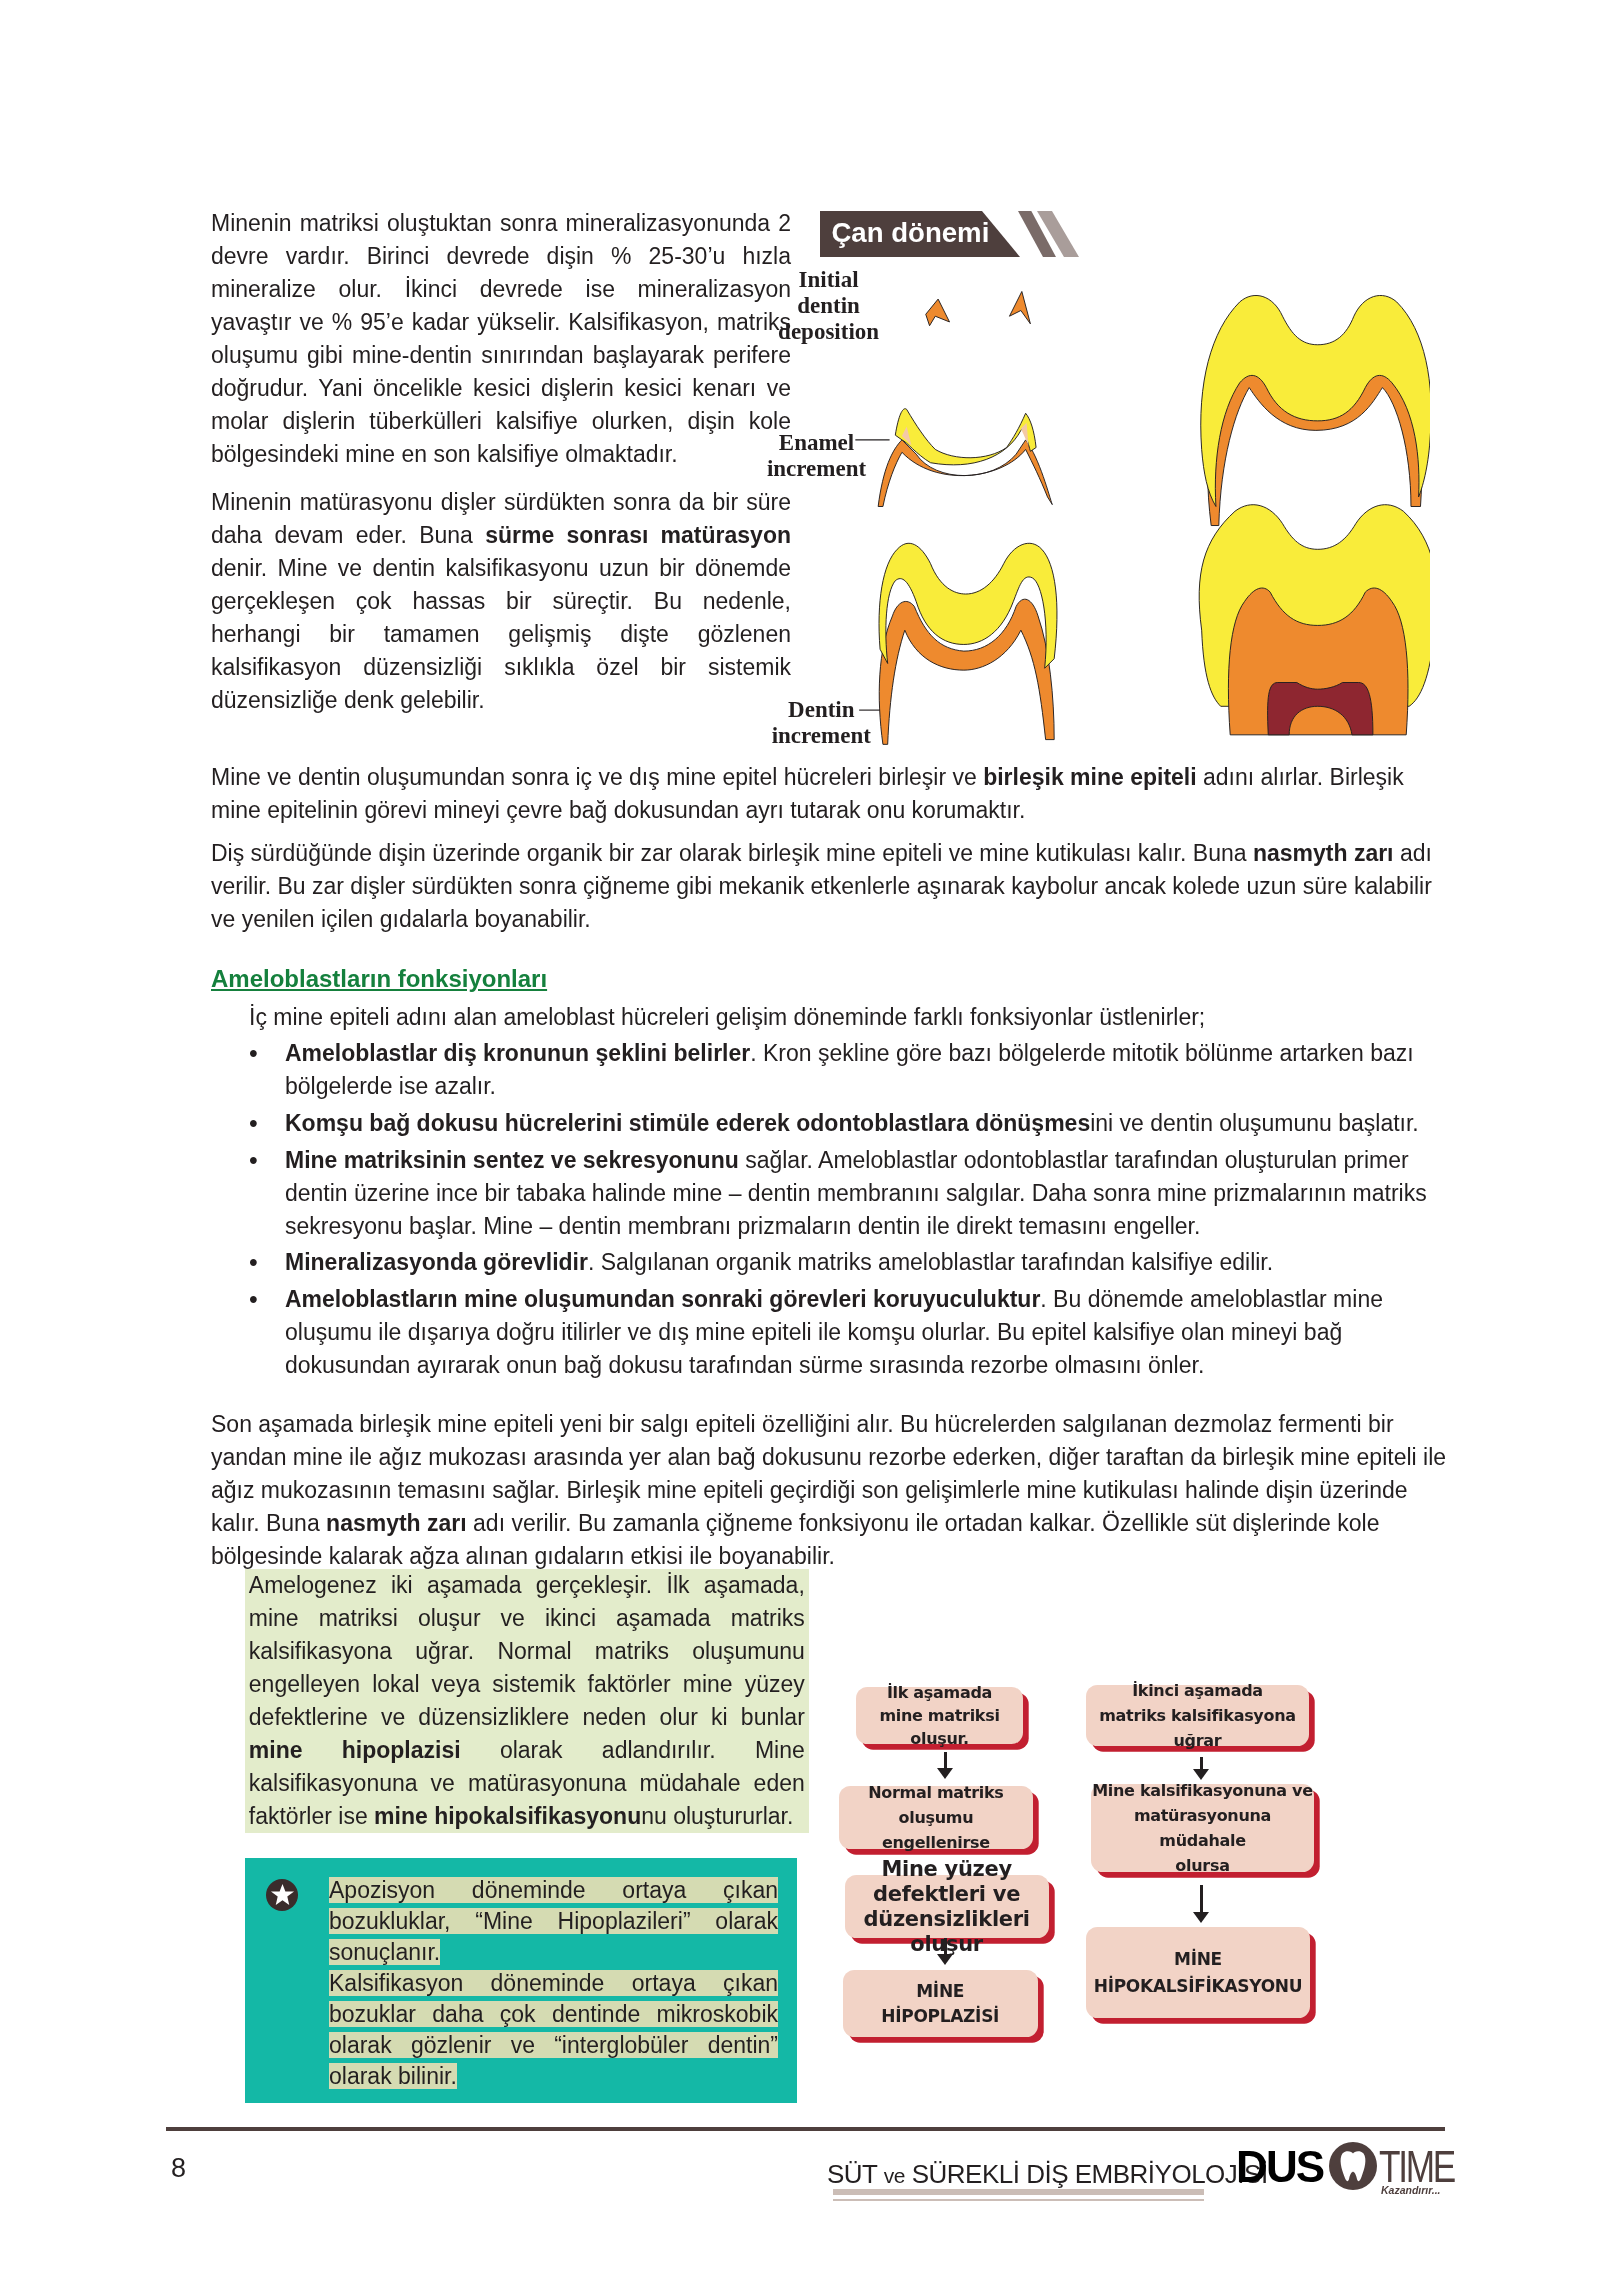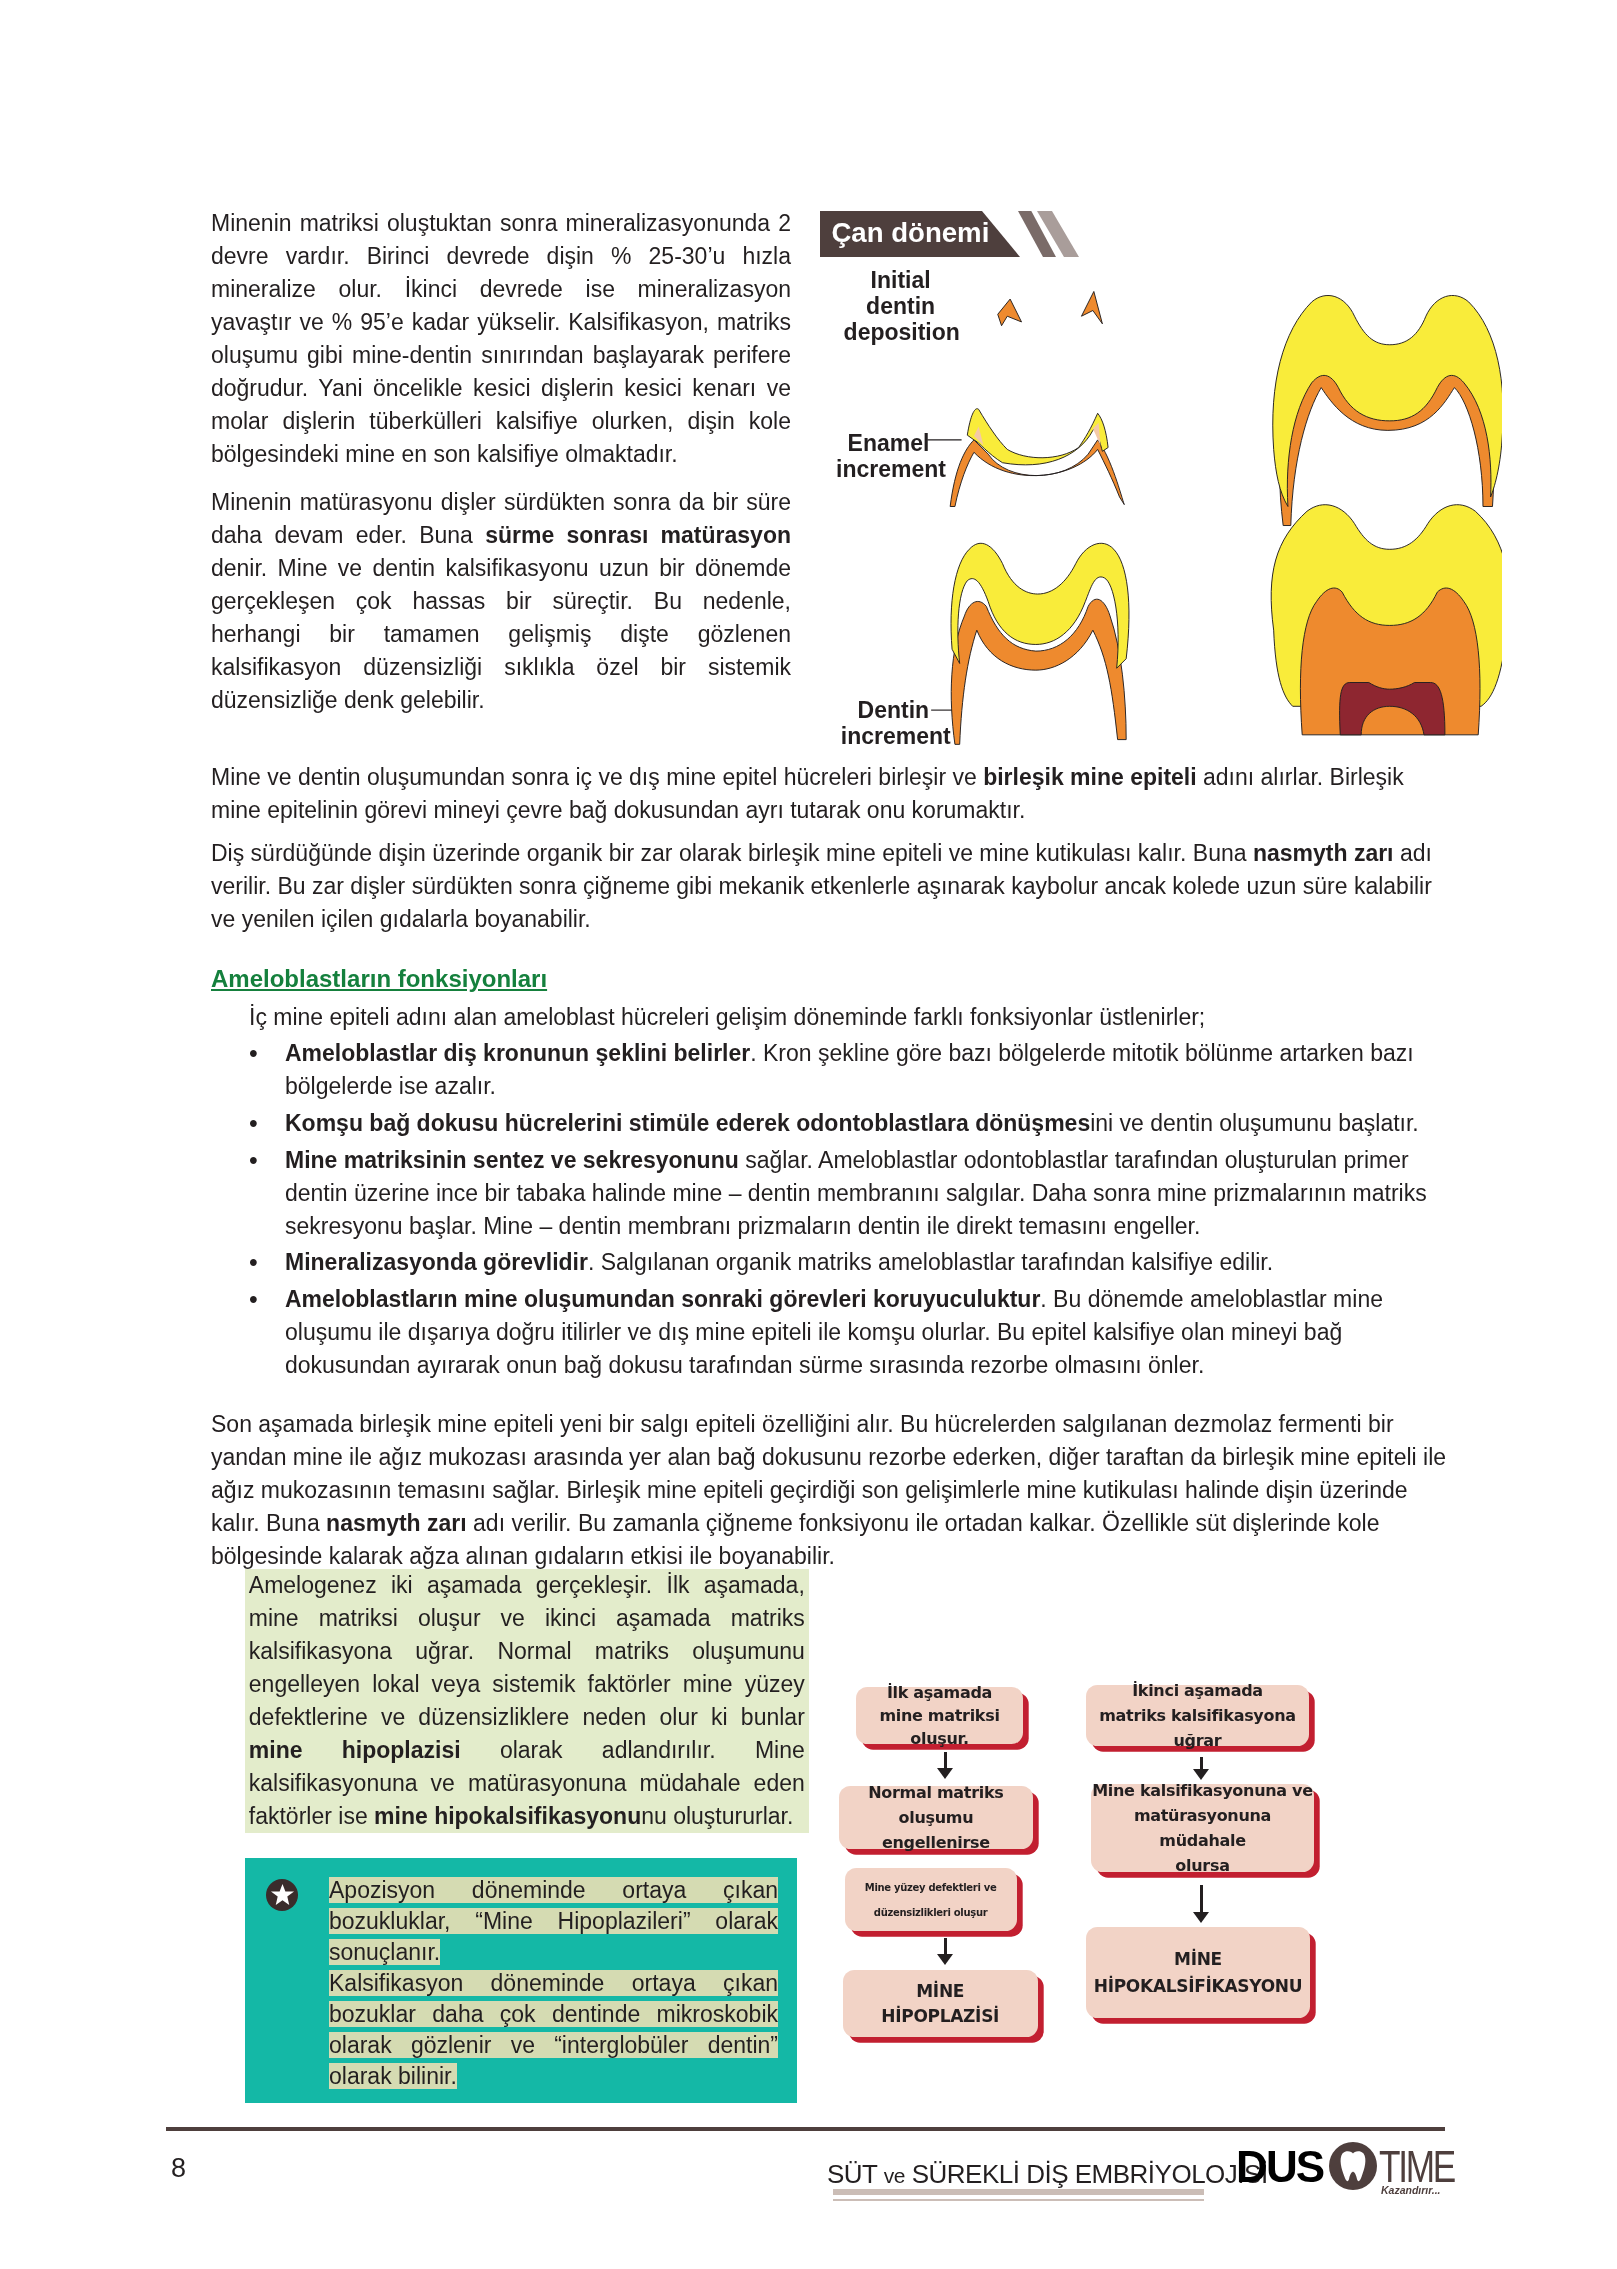--- a/index.html
+++ b/index.html
@@ -17,21 +17,21 @@
   #can-header { left: 820px; top: 211px; width: 257px; height: 46px; text-align: center; }
   #can-header .bar { position: absolute; left: 0; top: 0; height: 46px; width: 200px;
                      background: #4e3f3d; clip-path: polygon(0 0, 162px 0, 200px 46px, 0 46px); }
   #can-header .title { position: absolute; left: 11.4px; top: 4.8px; color: #fff; font-size: 27.6px;
                        font-weight: 700; line-height: 34px; }
   #can-header .stripe1 { position: absolute; left: 198px; top: 0; width: 38px; height: 46px;
                          background: #7a6b68; clip-path: polygon(0 0, 13.3px 0, 38px 46px, 25px 46px); }
   #can-header .stripe2 { position: absolute; left: 217px; top: 0; width: 42px; height: 46px;
                          background: #a99d9a; clip-path: polygon(0 0, 15px 0, 42px 46px, 27px 46px); }
 
-  #figure { left: 836px; top: 259px; width: 666px; height: 495px; }
+  #figure { left: 764px; top: 259px; width: 666px; height: 495px; font-family: Liberation Serif, serif; }
   .fig-label { position: absolute; font-weight: 700; font-size: 23px; line-height: 26px;
                text-align: center; color: #231f20; }
 
   
   #full1 { left: 211px; top: 761px; width: 1248px; }
   .p-full { font-size: 23px; line-height: 33px; margin: 0; }
 
   #section-title { left: 211px; top: 963px; color: #15803d; font-weight: 700; font-size: 24px; line-height: 32px; text-decoration: underline; }
   #intro { left: 249px; top: 1001px; width: 1217px; }
   #bullets { left: 249px; top: 1037px; width: 1217px; margin: 0; padding: 0; list-style: none; }
@@ -173,21 +173,21 @@
   </div>
 </div>
 
 <div class="abs" style="left:837px; top:1607px; width:628px; height:495px;">
 
   <div class="fc-box" style="left:19px; top:80px; width:167px; height:57px; font-size:16px; line-height:23px; white-space:pre-line;">İlk aşamada
 mine matriksi oluşur.</div>
   <div class="fc-arrow" style="left:107px; top:145px; height:19px;"></div>
   <div class="fc-box" style="left:1.9px; top:179px; width:194px; height:63px; font-size:16px; line-height:25px; white-space:pre-line;">Normal matriks oluşumu
 engellenirse</div>
-  <div class="fc-box" style="left:7.6px; top:261px; width:172px; height:63px; font-size:10px; line-height:25px; white-space:pre-line;">Mine yüzey defektleri ve
+  <div class="fc-box" style="left:7.6px; top:268px; width:204px; height:63px; font-size:21px; line-height:25px; white-space:pre-line;">Mine yüzey defektleri ve
 düzensizlikleri oluşur</div>
   <div class="fc-arrow" style="left:107px; top:331px; height:19px;"></div>
   <div class="fc-box" style="left:5.7px; top:363px; width:195px; height:67px; font-size:17px; line-height:25px; white-space:pre-line;">MİNE
 HİPOPLAZİSİ</div>
 
   <div class="fc-box" style="left:249px; top:78px; width:223px; height:61px; font-size:16px; line-height:25px; white-space:pre-line;">İkinci aşamada
 matriks kalsifikasyona uğrar</div>
   <div class="fc-arrow" style="left:363px; top:150px; height:15px;"></div>
   <div class="fc-box" style="left:254px; top:177px; width:223px; height:88px; font-size:16px; line-height:25px; white-space:pre-line;">Mine kalsifikasyonuna ve
 matürasyonuna müdahale

